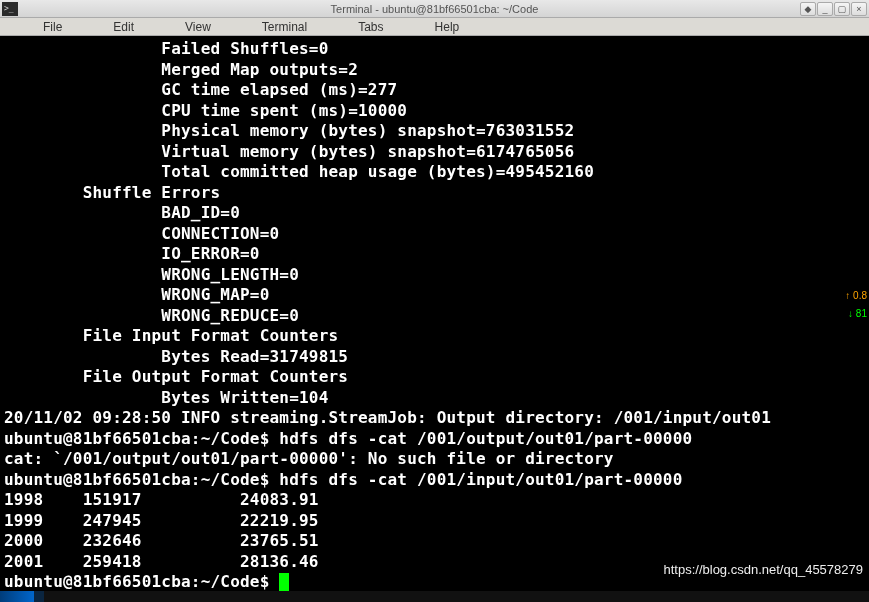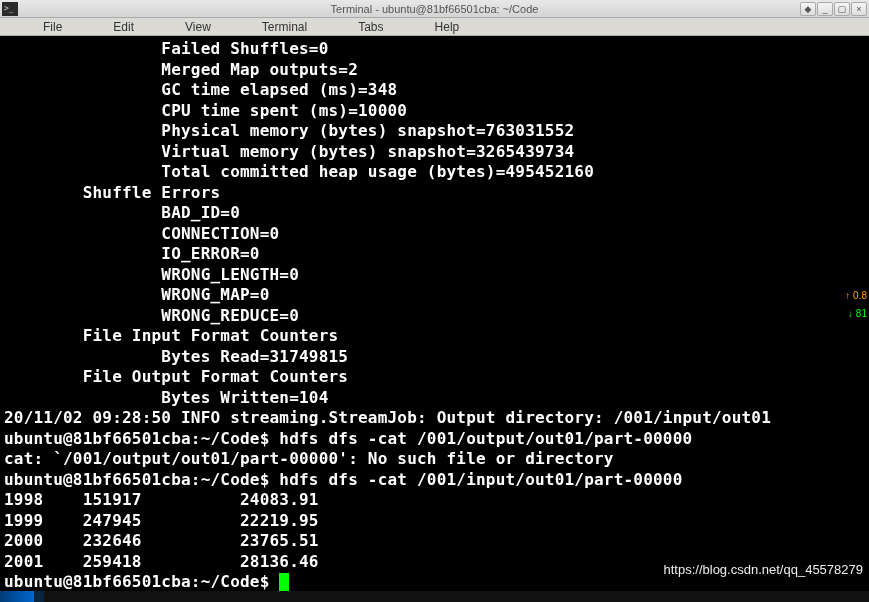--- a/index.html
+++ b/index.html
@@ -44,24 +44,24 @@
   <span class="menu-item">Edit</span>
   <span class="menu-item">View</span>
   <span class="menu-item">Terminal</span>
   <span class="menu-item">Tabs</span>
   <span class="menu-item">Help</span>
 </div>
 
 <div class="terminal-wrap">
   <div class="terminal"><span>                Failed Shuffles=0</span>
 <span>                Merged Map outputs=2</span>
-<span>                GC time elapsed (ms)=348</span>
+<span>                GC time elapsed (ms)=277</span>
 <span>                CPU time spent (ms)=10000</span>
 <span>                Physical memory (bytes) snapshot=763031552</span>
-<span>                Virtual memory (bytes) snapshot=3265439734</span>
+<span>                Virtual memory (bytes) snapshot=6174765056</span>
 <span>                Total committed heap usage (bytes)=495452160</span>
 <span>        Shuffle Errors</span>
 <span>                BAD_ID=0</span>
 <span>                CONNECTION=0</span>
 <span>                IO_ERROR=0</span>
 <span>                WRONG_LENGTH=0</span>
 <span>                WRONG_MAP=0</span>
 <span>                WRONG_REDUCE=0</span>
 <span>        File Input Format Counters </span>
 <span>                Bytes Read=31749815</span>

